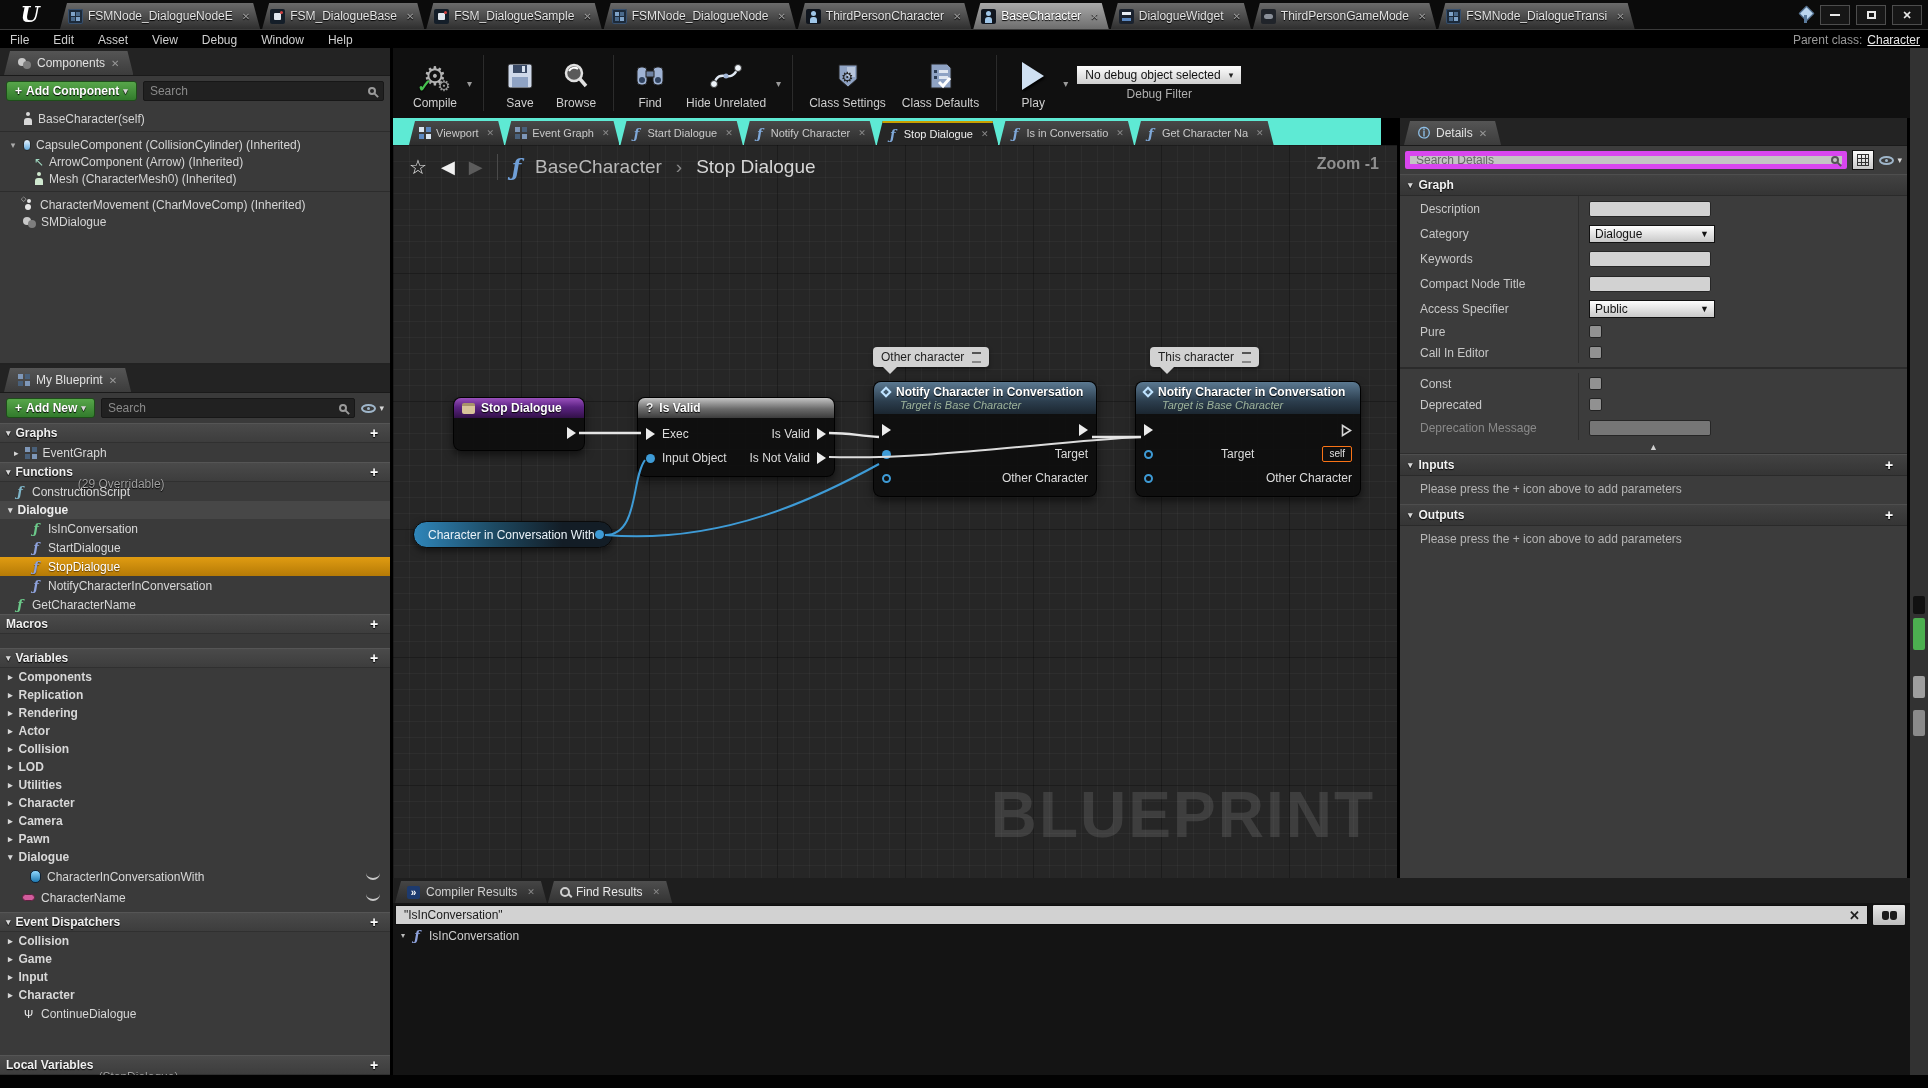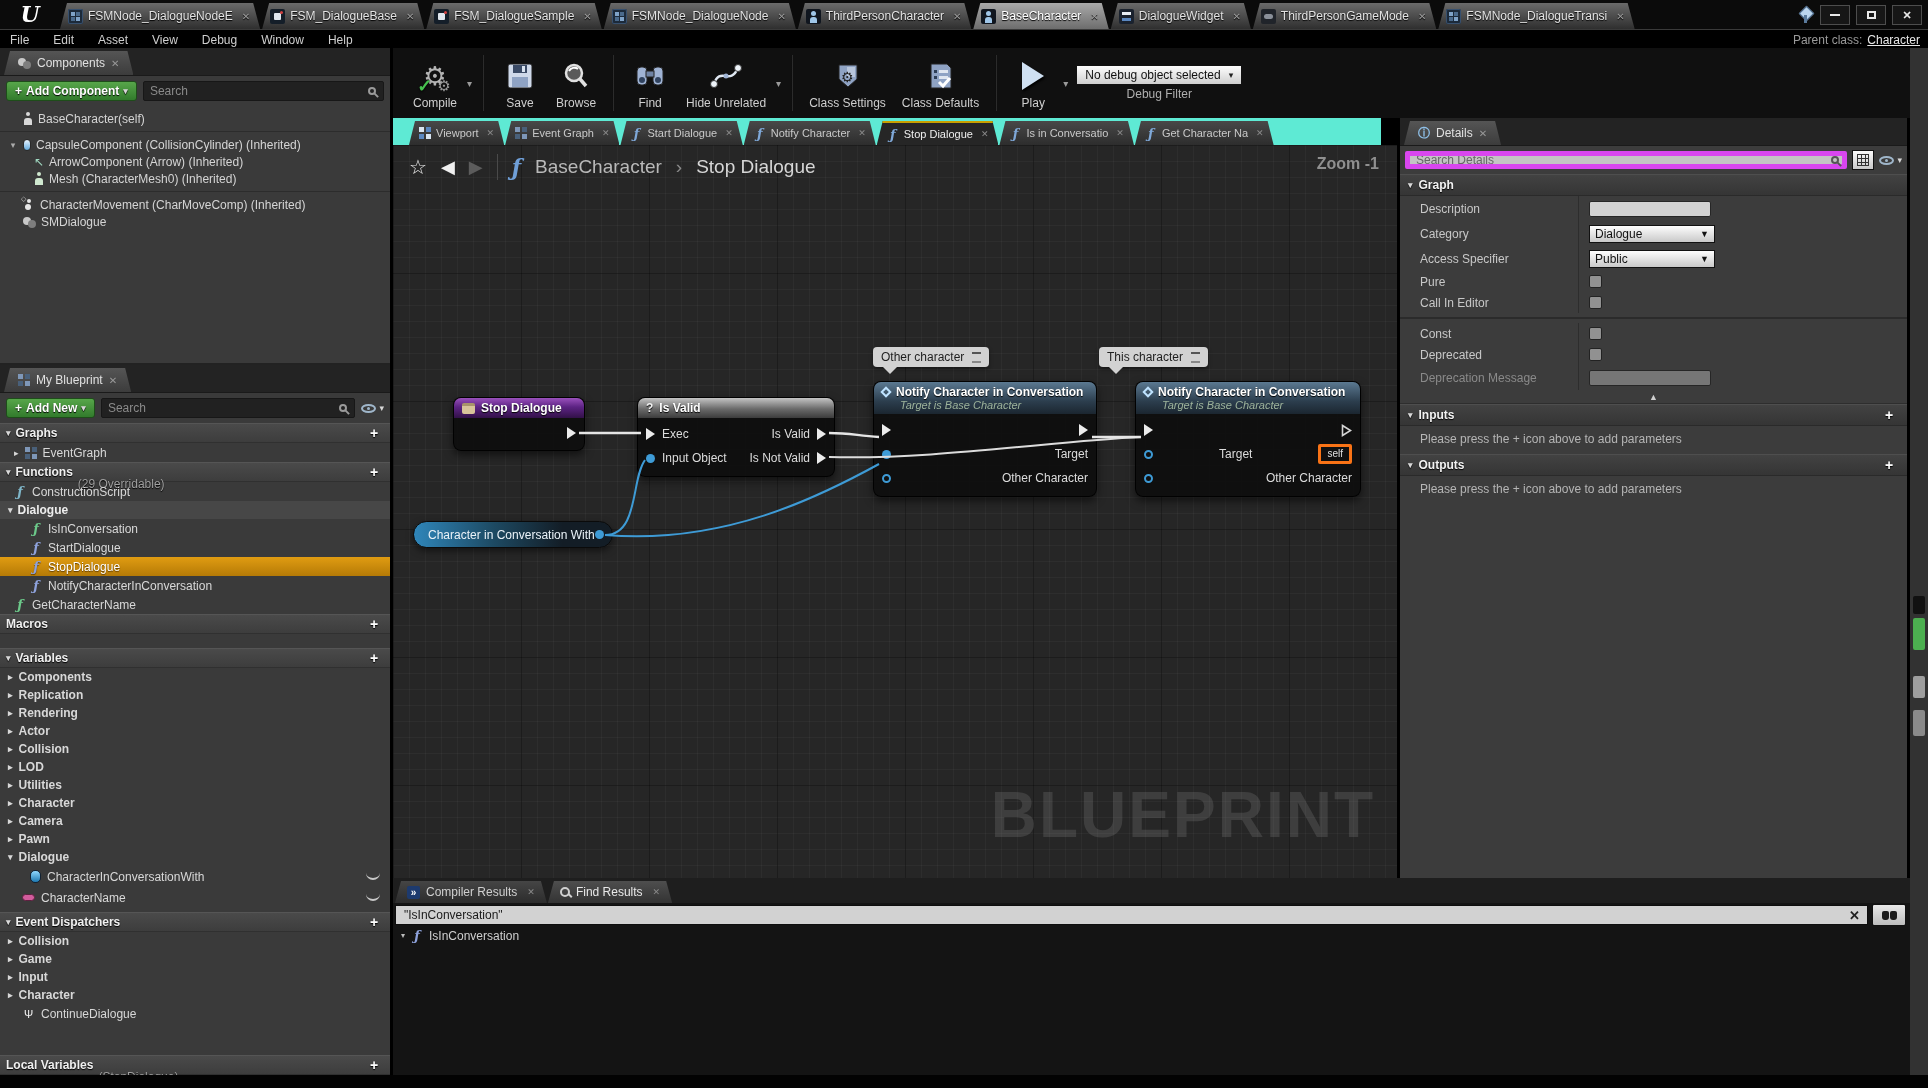--- a/index.html
+++ b/index.html
@@ -184,21 +184,21 @@
   .ic-fnbox { width:13px; height:11px; background:#d8c49a; border-top:3px solid #a8946a; border-radius:2px; }
   .q-badge { color:#f2f2f2; font-weight:bold; }
   .diamond { width:8px; height:8px; border:2px solid #bfe3ff; transform:rotate(45deg); background:transparent; }
   .gnode .rows { padding:4px 0 6px 0; }
   .grow { height:24px; display:flex; align-items:center; padding:0 8px; position:relative; color:#dcdcdc; font-size:12px; gap:7px;justify-content:space-between; }
   .grow .right { margin-left:auto; display:flex; align-items:center; gap:7px; }
   .pin-exec { width:0; height:0; border-top:6px solid transparent; border-bottom:6px solid transparent; border-left:9px solid #ececec; cursor:crosshair; }
   .pin-exec-hollow { width:11px; height:13px; cursor:crosshair; }
   .pin-obj { width:9px; height:9px; border-radius:50%; background:#3e9bd6; cursor:crosshair; }
   .pin-obj.hollow { background:transparent; border:2px solid #3e9bd6; }
-  .self-box { border:3px solid #f97316; border-radius:2px; color:#e0e0e0; font-size:10px; padding:0 6px; line-height:14px; }
+  .self-box { border:1px solid #f97316; border-radius:2px; color:#e0e0e0; font-size:10px; padding:0 6px; line-height:14px; }
   .var-node { position:absolute; z-index:2; width:200px; height:27px; border-radius:14px;
     background:linear-gradient(90deg,#2f86ba 0%,#1d4a63 40%,#131d26 75%); border:1px solid #0a0a0a;
     box-shadow:0 3px 7px rgba(0,0,0,.5); display:flex; align-items:center; padding:0 8px 0 14px;
     color:#eaf2f8; font-size:12px; cursor:move; }
   .var-node .pin-obj { margin-left:auto; }
   .bubble { position:absolute; z-index:4; background:#d2d2d2; border-radius:4px; padding:3px 8px;
     color:#1e1e1e; font-size:12px; display:flex; align-items:center; gap:8px; box-shadow:0 2px 4px rgba(0,0,0,.4); }
   .bubble::after { content:""; position:absolute; left:10px; bottom:-7px; border:7px solid transparent; border-top-color:#d2d2d2; border-bottom:0; }
   .bubble-ctrl { width:9px; height:13px; background:
     linear-gradient(#555,#555) 0 1px/9px 2px no-repeat,
@@ -875,21 +875,21 @@
     <path d="M436,312 C540,315 660,296 748,292" stroke="#dcdcdc" stroke-width="2" fill="none"></path>
     <path d="M699,292 C716,292 732,292 748,292" stroke="#e6e6e6" stroke-width="2.3" fill="none"></path>
     <path d="M212,390 C246,390 238,334 252,315" stroke="#3e9bd6" stroke-width="2" fill="none"></path>
     <path d="M212,390 C330,400 426,352 486,319" stroke="#3e9bd6" stroke-width="2" fill="none"></path>
   </svg>
 
   <div class="bubble" style="left:480px;top:202px">
     <span>Other character</span>
     <span class="bubble-ctrl"></span>
   </div>
-  <div class="bubble" style="left:706px;top:202px">
+  <div class="bubble" style="left:757px;top:202px">
     <span>This character</span>
     <span class="bubble-ctrl"></span>
   </div>
 </div>
 
 <aside class="details-wrap">
   <div class="ptab-strip">
     <div class="ptab">
       <span style="color:#8fc0e8;font-weight:bold;font-family:'DejaVu Serif',serif">ⓘ</span>
       <span>Details</span>
@@ -923,20 +923,32 @@
         </span>
     </div>
     <div class="d-row">
       <span class="d-label">Category</span>
       <span class="d-ctrl">
         <span class="dd">
           <span>Dialogue</span>
           <span class="arrow">▼</span>
         </span>
       </span>
+    </div>
+    <div class="d-row">
+      <span class="d-label">Keywords</span>
+      <span class="d-ctrl">
+          <span class="ti"></span>
+        </span>
+    </div>
+    <div class="d-row">
+      <span class="d-label">Compact Node Title</span>
+      <span class="d-ctrl">
+          <span class="ti"></span>
+        </span>
     </div>
     <div class="d-row">
       <span class="d-label">Access Specifier</span>
       <span class="d-ctrl">
         <span class="dd">
           <span>Public</span>
           <span class="arrow">▼</span>
         </span>
       </span>
     </div>

